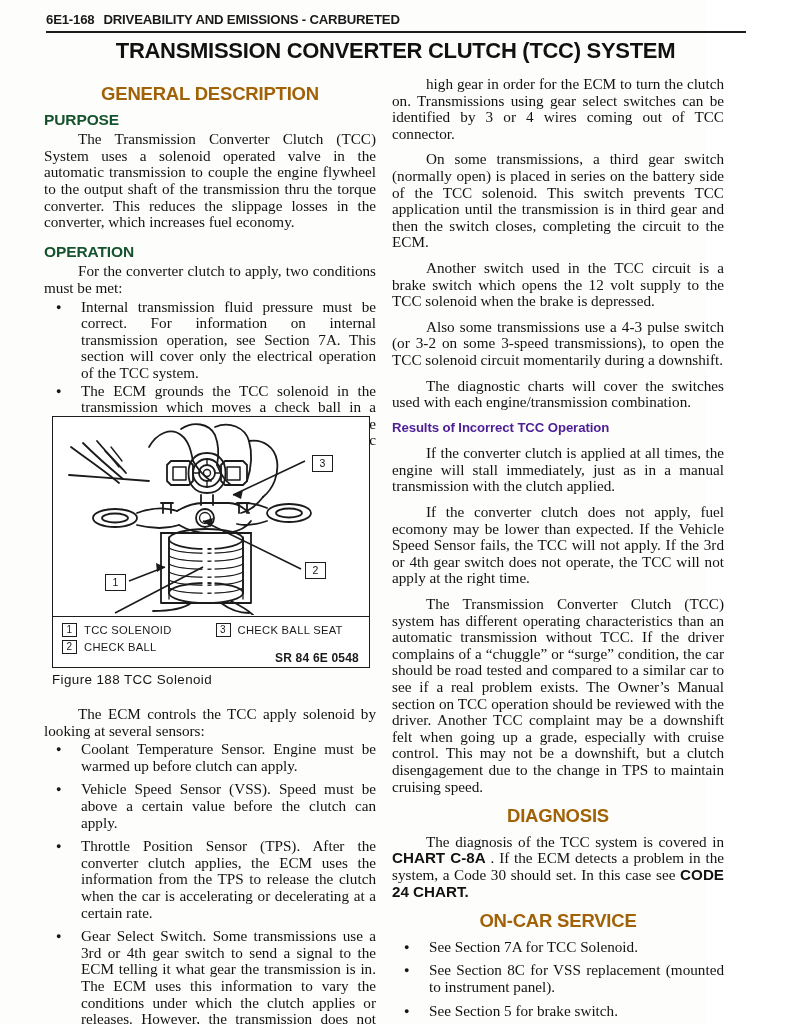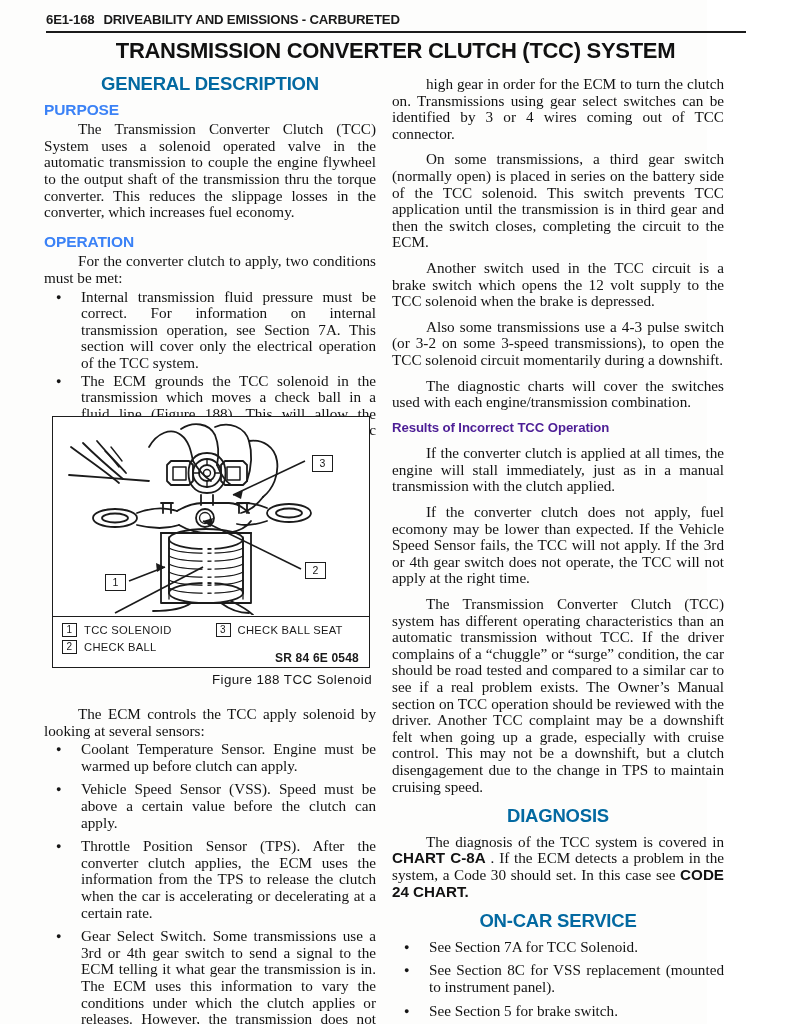--- a/index.html
+++ b/index.html
@@ -70,31 +70,31 @@
   }
   .col-left  { left: 44px;  }
   .col-right { left: 392px; }
 
   
   h2.sec {
     font-family: "Liberation Sans", sans-serif;
     font-weight: bold;
     font-size: 18.5px;
     text-align: center;
-    margin: 0 0 9px 0;
+    margin: 10px 0 9px 0;
     letter-spacing: -0.2px;
-    color: #0369a1;
+    color: #a16207;
   }
   h3.sub {
     font-family: "Liberation Sans", sans-serif;
     font-weight: bold;
     font-size: 15.5px;
     margin: 0 0 3px 0;
     letter-spacing: -0.1px;
-    color: #3b82f6;
+    color: #14532d;
   }
   h3.sub.spaced { margin-top: 13px; }
   h4.minor {
     font-family: "Liberation Sans", sans-serif;
     font-weight: bold;
     font-size: 13.2px;
     margin: 9px 0 3px 0;
     letter-spacing: -0.1px;
     color: #4c1d95;
   }
@@ -197,21 +197,21 @@
     right: 10px;
     bottom: 3px;
     font-family: "Liberation Sans", sans-serif;
     font-weight: bold;
     font-size: 12px;
     letter-spacing: 0.2px;
     color: #1a1a1a;
   }
   .figcap {
     margin-top: 4px;
-    text-align: right;
+    text-align: left;
     font-family: "Liberation Sans", sans-serif;
     font-size: 13.4px;
     letter-spacing: 0.4px;
     color: #161616;
   }
 
   
   .callout {
     position: absolute;
     width: 19px;

